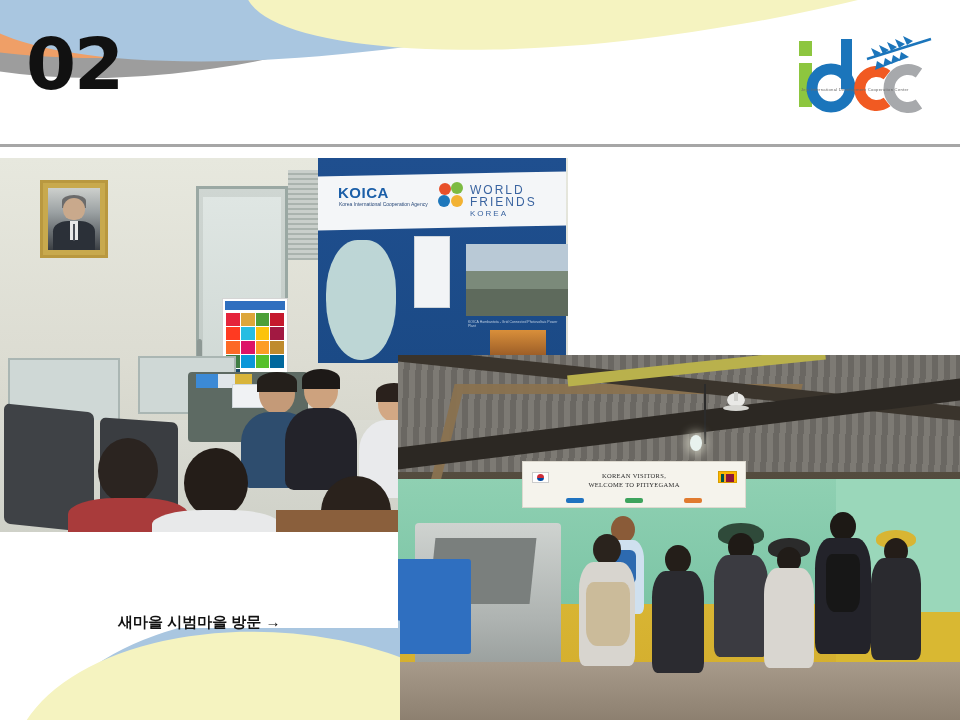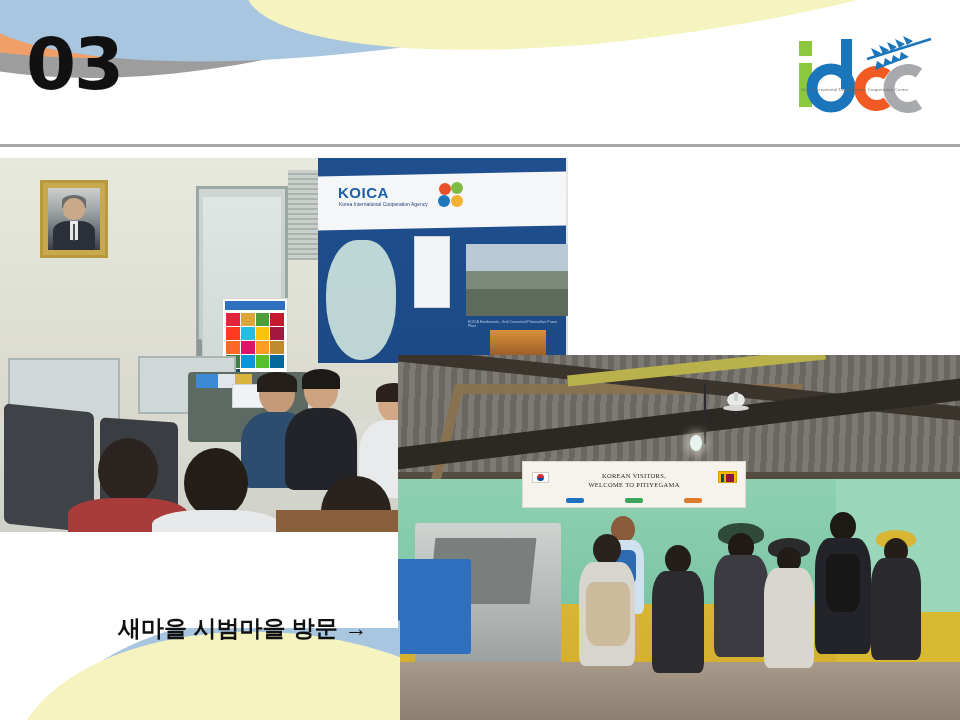--- a/index.html
+++ b/index.html
@@ -216,21 +216,21 @@
   .vi-backpack { position:absolute; border-radius:18% 18% 26% 26%; }
   .vi-hat { position:absolute; left:50%; transform:translateX(-50%); border-radius:50% 50% 40% 40%; }
 
   
   .cap-koica {
     position:absolute; left:588px; top:233px;
     font-size:20px; font-weight:bold; color:#111; white-space:nowrap;
   }
   .cap-village {
     position:absolute; left:118px; top:613px;
-    font-size:23px; font-weight:bold; color:#111; white-space:nowrap;
+    font-size:15px; font-weight:bold; color:#111; white-space:nowrap;
   }
 
   
   .bottom-wave { position:absolute; left:0; bottom:0; width:400px; height:130px; overflow:hidden; }
   .bw-blue { position:absolute; left:40px; top:22px; width:560px; height:300px;
              background:#a9c6e0; border-radius:52% 48% 0 0; transform:rotate(4deg); }
   .bw-yellow { position:absolute; left:10px; top:42px; width:520px; height:300px;
              background:#f5f3c0; border-radius:54% 50% 0 0; transform:rotate(5deg); }
 </style>
 </head>
@@ -239,21 +239,21 @@
 <div class="slide">
 
   <div class="ribbons">
     <div class="ribbon rb-gray"></div>
     <div class="ribbon rb-orange"></div>
     <div class="ribbon rb-blue"></div>
     <div class="ribbon rb-yellow"></div>
     <div class="ribbon rb-mask"></div>
   </div>
 
-  <div class="hdr-number">03</div>
+  <div class="hdr-number">02</div>
 
   <div class="logo">
     <svg width="150" height="82" viewBox="0 0 150 82" xmlns="http://www.w3.org/2000/svg">
 
       <rect x="6" y="8" width="13" height="15" fill="#8dc63f"></rect>
 
       <rect x="6" y="30" width="13" height="44" fill="#8dc63f"></rect>
 
       <circle cx="38" cy="55" r="19" fill="none" stroke="#1b75bb" stroke-width="11"></circle>
       <rect x="48" y="6" width="11" height="50" fill="#1b75bb"></rect>
@@ -329,20 +329,24 @@
     <div class="of-banner">
       <div class="of-banner-white"></div>
       <div class="of-koica">KOICA</div>
       <div class="of-koica-sub">Korea International Cooperation Agency</div>
       <svg class="of-wf-mark" viewBox="0 0 30 30">
         <circle cx="9" cy="9" r="6" fill="#e8502a"></circle>
         <circle cx="21" cy="8" r="6" fill="#7dbb42"></circle>
         <circle cx="8" cy="21" r="6" fill="#1e77bb"></circle>
         <circle cx="21" cy="21" r="6" fill="#f2b233"></circle>
       </svg>
+      <div class="of-wf">
+        <span style="display:block;font-size:12px;">WORLD FRIENDS</span>
+        <span>KOREA</span>
+      </div>
       <div class="of-map"></div>
       <div class="of-card"></div>
       <div class="of-photo-strip"></div>
       <div class="of-photo-cap">KOICA  Hambantota - Grid Connected Photovoltaic Power Plant</div>
       <div class="of-poster2"></div>
     </div>
 
     <div class="of-desk1"></div>
     <div class="of-desk2"></div>
     <div class="of-floor"></div>

